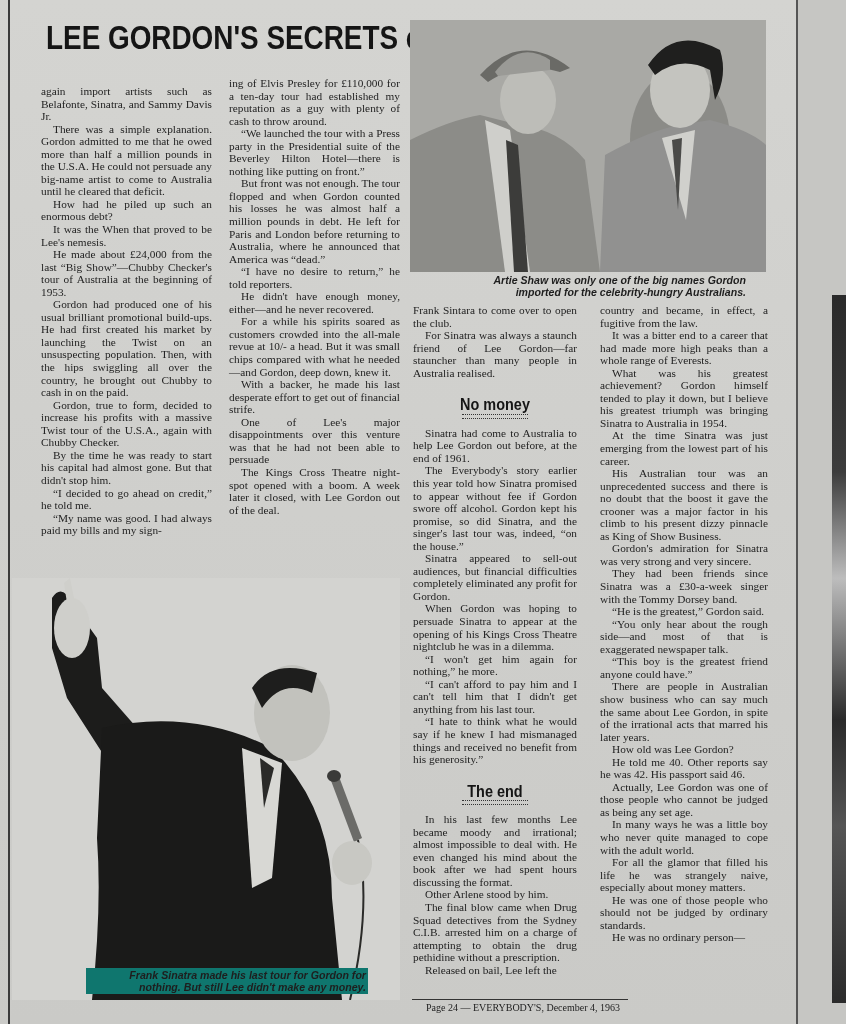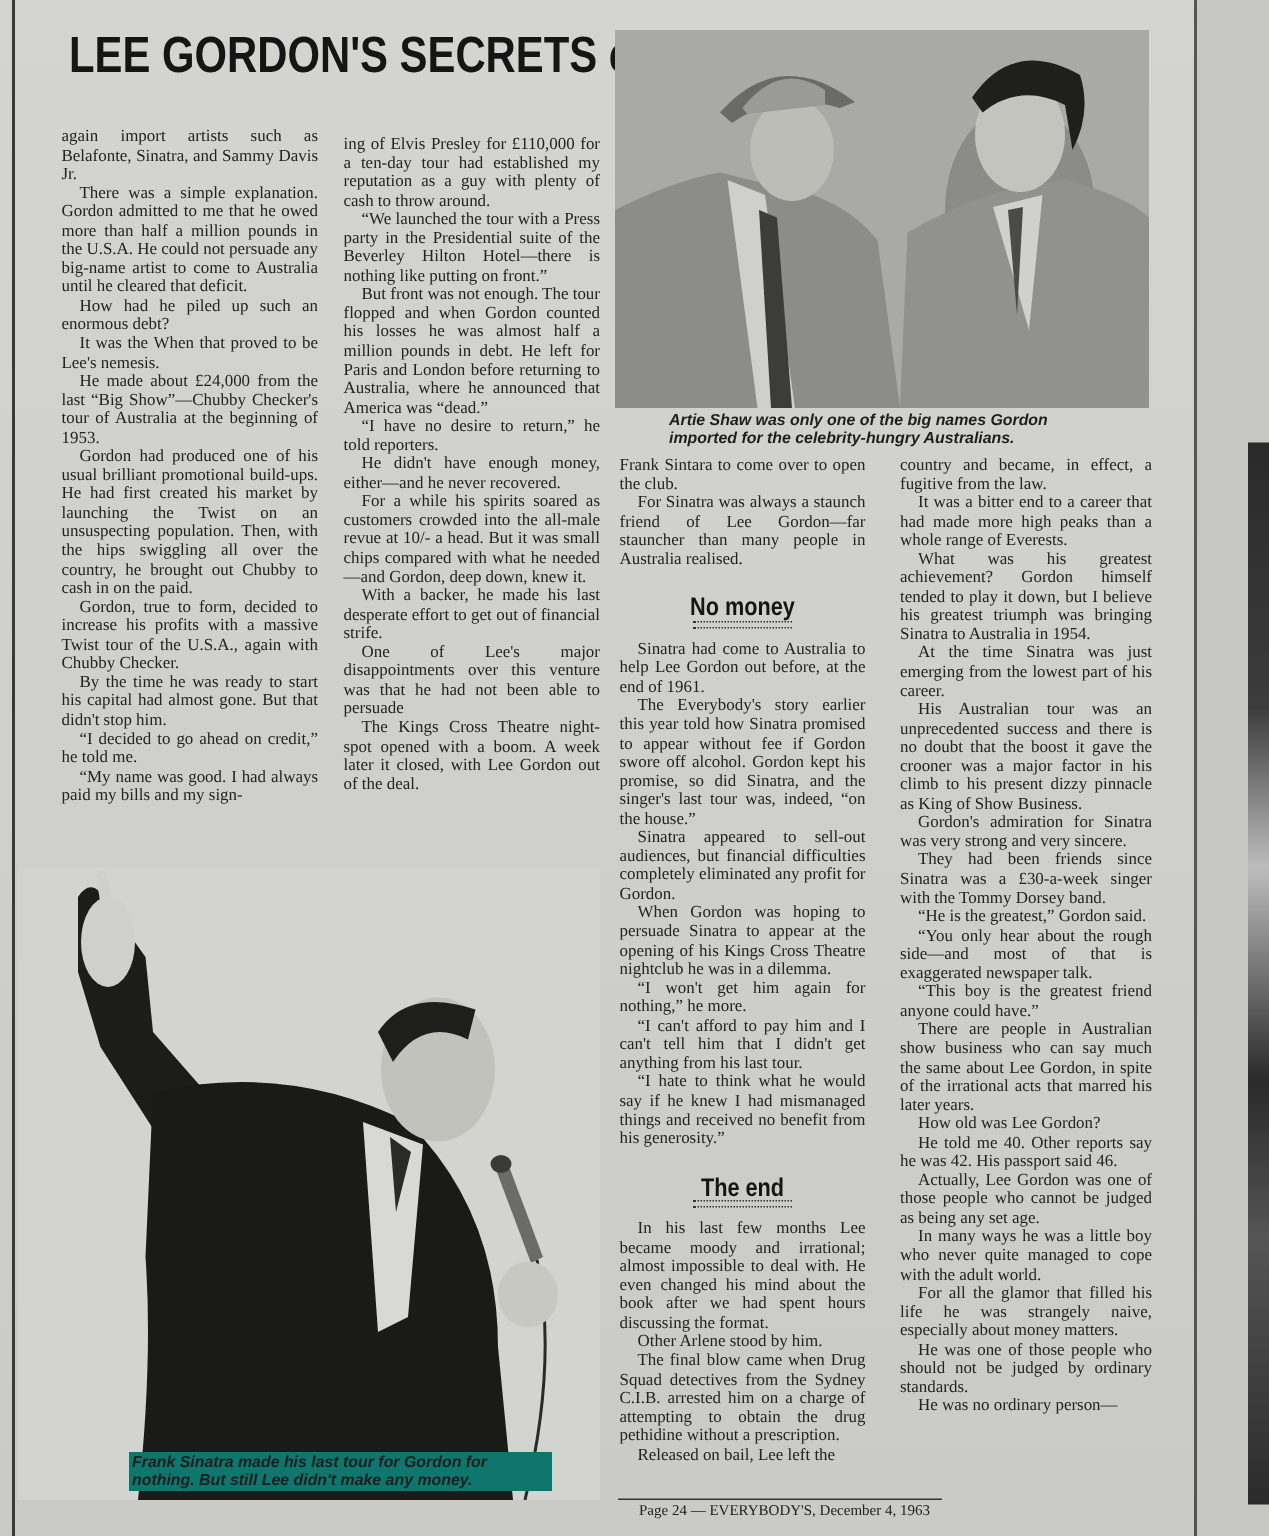--- a/index.html
+++ b/index.html
@@ -27,21 +27,21 @@
     transform:scaleX(0.82); transform-origin:left top;
     white-space:nowrap;
   }
   .col {
     position:absolute; font-size:11.3px; line-height:12.55px;
     text-align:justify;
   }
   .col p { margin:0; text-indent:12px; }
   .col p.first { text-indent:0; }
   #col1 { left:41px; top:85px; width:171px; }
-  #col2 { left:229px; top:90px; width:171px; }
+  #col2 { left:229px; top:77px; width:171px; }
   #col3 { left:413px; top:304px; width:164px; }
   #col4 { left:600px; top:304px; width:168px; }
   .subhead {
     font-family:"Liberation Sans", sans-serif; font-weight:bold;
     font-size:17px; text-align:center; margin:20px 0 2px 0;
     transform:scaleX(0.85); color:#151515;
   }
   .subhead-rule {
     width:66px; height:3px; margin:0 auto 8px auto;
     border-top:1px dotted #333; border-bottom:1px dotted #333;
@@ -53,20 +53,21 @@
   }
   .photo-bottom {
     position:absolute; left:12px; top:578px; width:388px; height:422px;
     background:linear-gradient(180deg,#d6d6d3 0%,#cbcbc8 100%);
     overflow:hidden;
   }
   .caption {
     position:absolute; font-family:"Liberation Sans", sans-serif;
     font-style:italic; font-weight:bold; font-size:10.6px; line-height:12px;
     color:#1e1e1e;
+    text-align:right;
   }
   #caption-top { left:446px; top:274px; width:300px; }
   #caption-bottom {
     left:86px; top:968px; width:278px; background:#0f766e; padding:1px 2px;
   }
   .footer-rule { position:absolute; left:412px; top:999px; width:216px; height:1px; background:#333; }
   .footer {
     position:absolute; left:426px; top:1002px; font-size:10px; font-weight:normal;
     white-space:nowrap; color:#222;
   }

